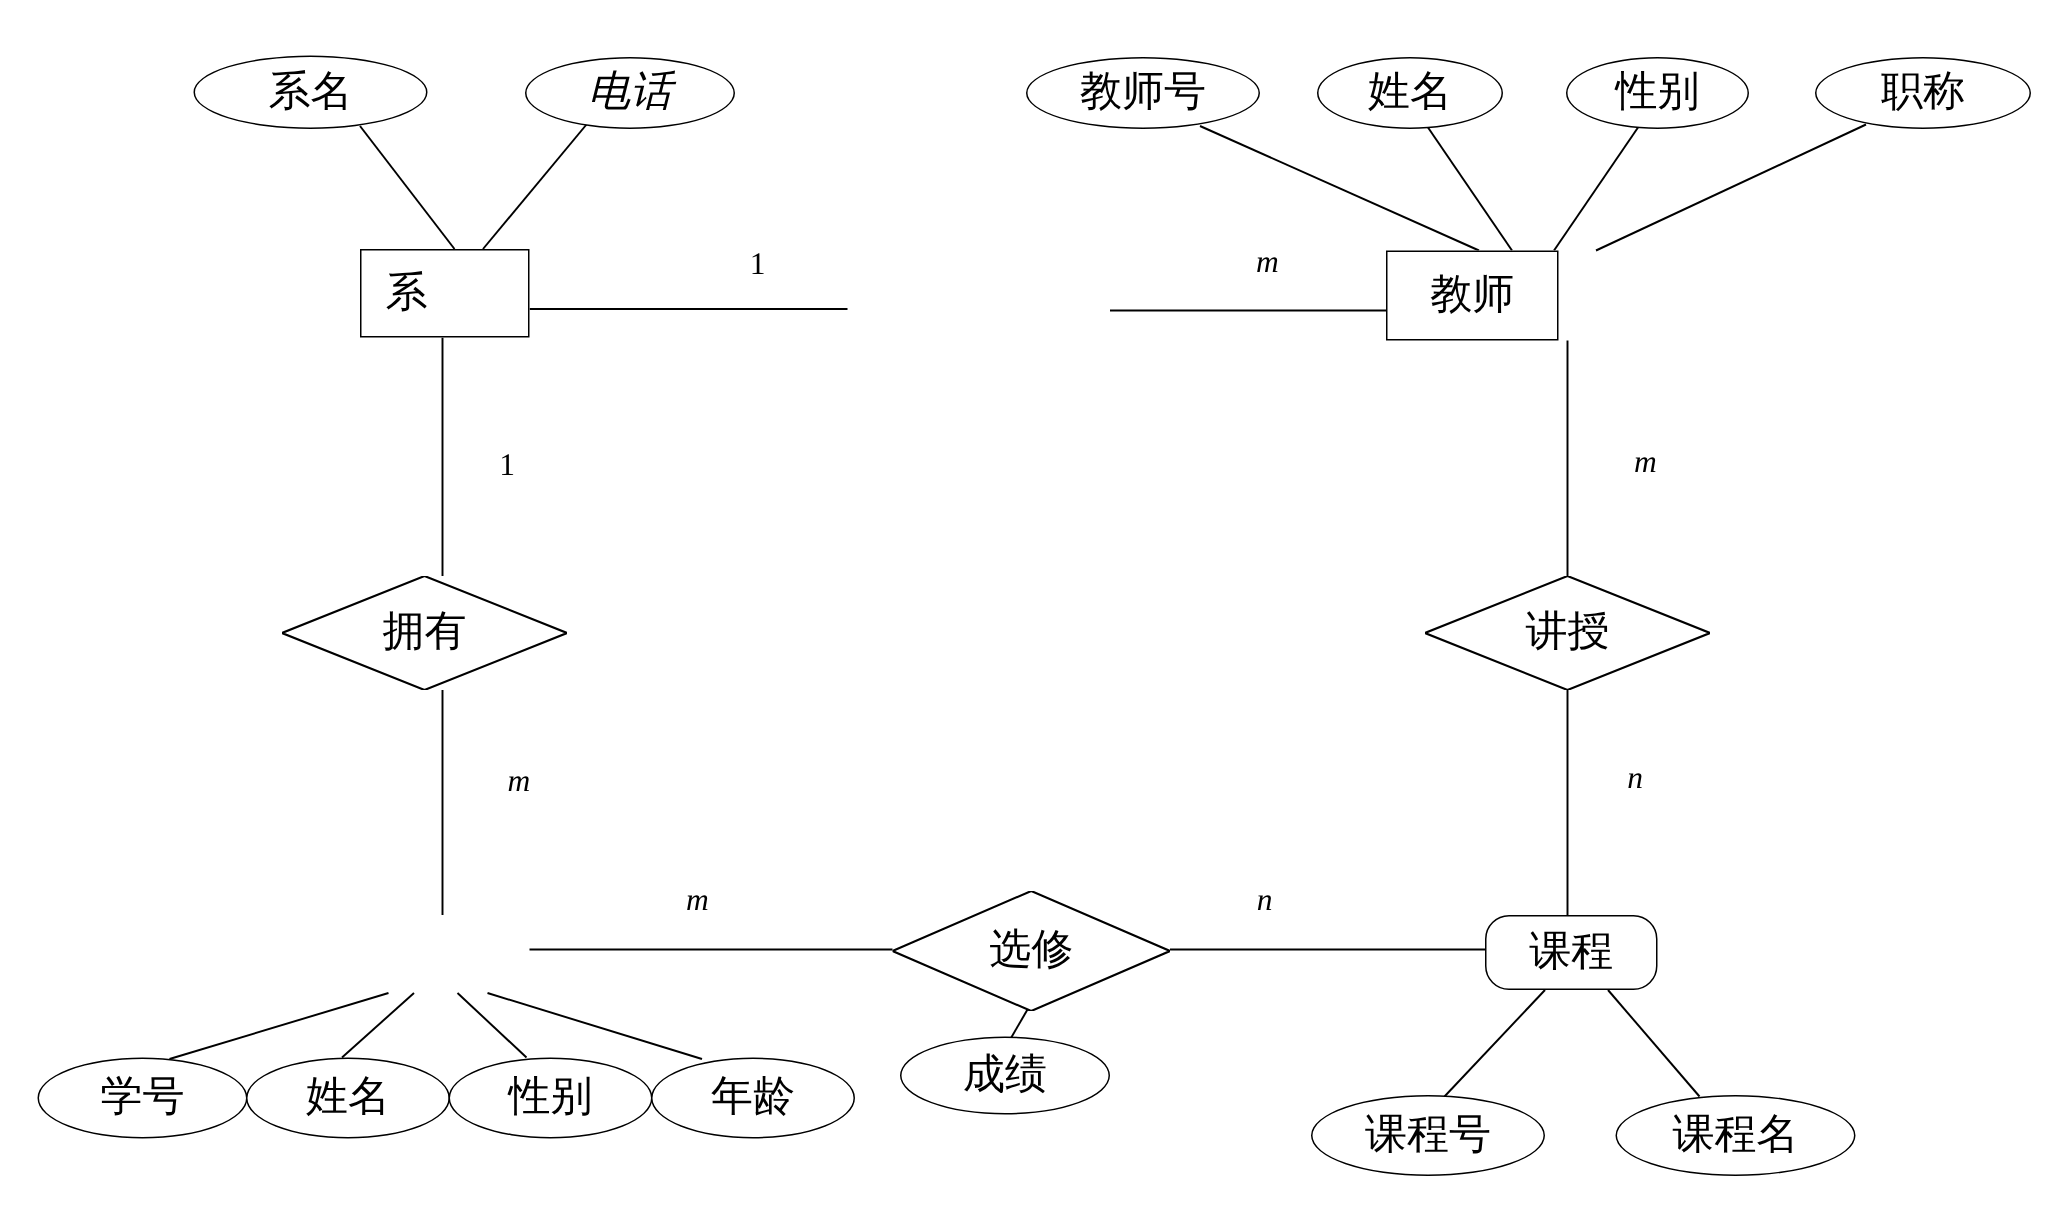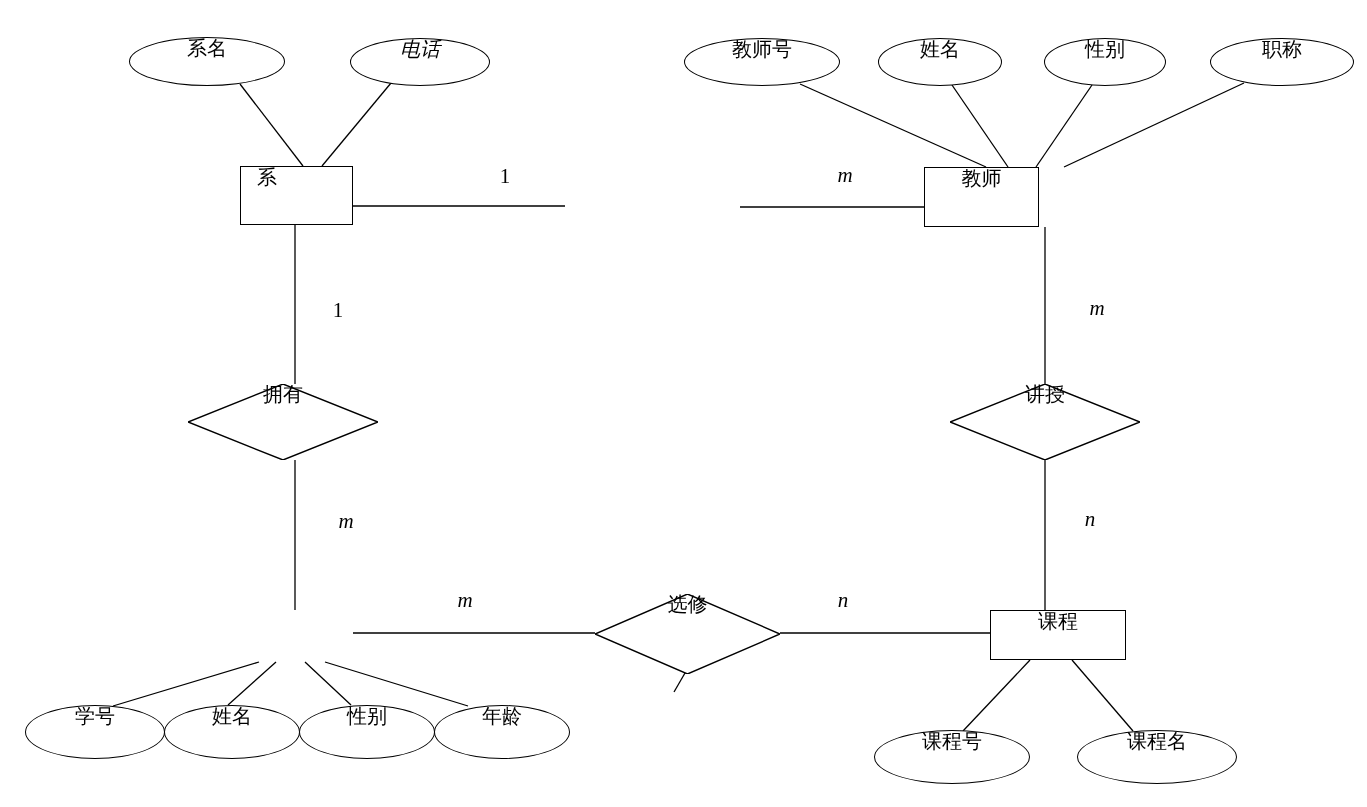--- a/index.html
+++ b/index.html
@@ -10,22 +10,23 @@
     height: 807px;
     background: #ffffff;
     font-family: "Liberation Serif", "DejaVu Serif", serif;
     color: #000;
     overflow: hidden;
   }
   .wires { position: absolute; left: 0; top: 0; }
   .node {
     position: absolute;
     display: flex;
+    align-items: center;
     justify-content: center;
-    font-size: 20px;
+    font-size: 28px;
     line-height: 1;
     white-space: nowrap;
   }
   .entity {
     border: 1.5px solid #000;
     background: #fff;
   }
   .entity.align-left { justify-content: flex-start; padding-left: 16px; }
   .attribute {
     border: 1.4px solid #000;
@@ -74,21 +75,21 @@
       <line x1="1072" y1="660" x2="1133" y2="731"></line>
     </g>
   </svg>
 
   <div class="node entity align-left" style="left:240px;top:166px;width:113px;height:59px;">
     <span class="lbl">系</span>
   </div>
   <div class="node entity" style="left:924px;top:167px;width:115px;height:60px;">
     <span class="lbl">教师</span>
   </div>
-  <div class="node entity" style="left:990px;top:610px;width:136px;height:50px;">
+  <div class="node entity" style="left:990px;top:610px;width:115px;height:50px;border-radius:16px;">
     <span class="lbl">课程</span>
   </div>
 
   <div class="node diamond" style="left:188px;top:384px;width:190px;height:76px;">
     <svg width="190" height="76" viewBox="0 0 190 76">
       <polygon points="0,38 95,0 190,38 95,76" fill="#ffffff" stroke="#000000" stroke-width="1.4"></polygon>
     </svg>
     <span class="lbl">拥有</span>
   </div>
   <div class="node diamond" style="left:950px;top:384px;width:190px;height:76px;">
@@ -127,20 +128,23 @@
   </div>
   <div class="node attribute" style="left:164px;top:705px;width:136px;height:54px;">
     <span class="lbl">姓名</span>
   </div>
   <div class="node attribute" style="left:299px;top:705px;width:136px;height:54px;">
     <span class="lbl">性别</span>
   </div>
   <div class="node attribute" style="left:434px;top:705px;width:136px;height:54px;">
     <span class="lbl">年龄</span>
   </div>
+  <div class="node attribute" style="left:600px;top:691px;width:140px;height:52px;">
+    <span class="lbl">成绩</span>
+  </div>
   <div class="node attribute" style="left:874px;top:730px;width:156px;height:54px;">
     <span class="lbl">课程号</span>
   </div>
   <div class="node attribute" style="left:1077px;top:730px;width:160px;height:54px;">
     <span class="lbl">课程名</span>
   </div>
 
   <div class="card upright" style="left:505px;top:176px;">1</div>
   <div class="card" style="left:845px;top:175px;">m</div>
   <div class="card upright" style="left:338px;top:310px;">1</div>

